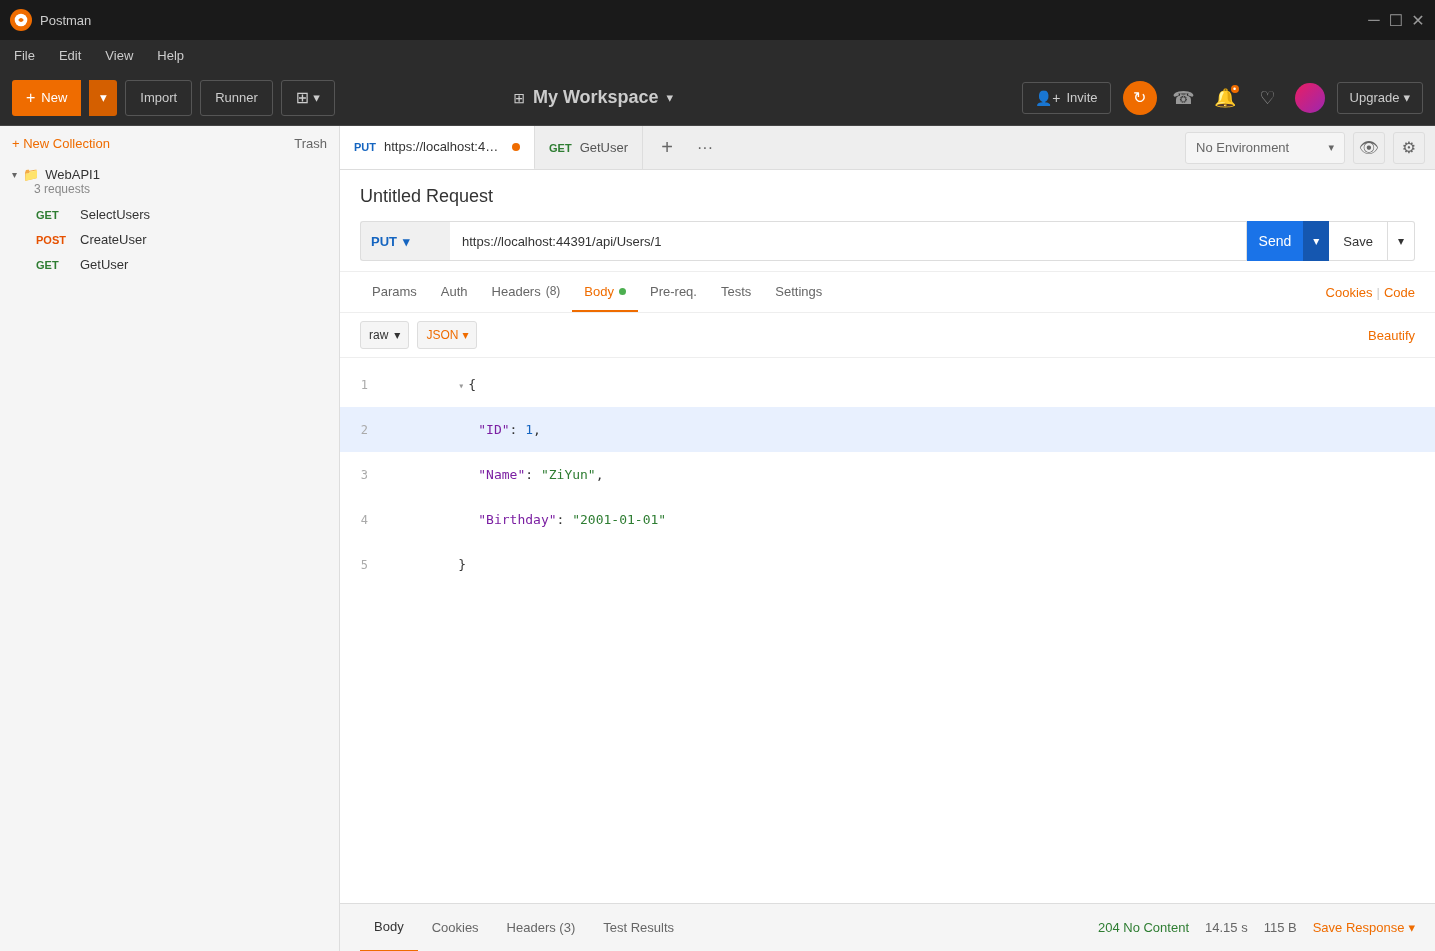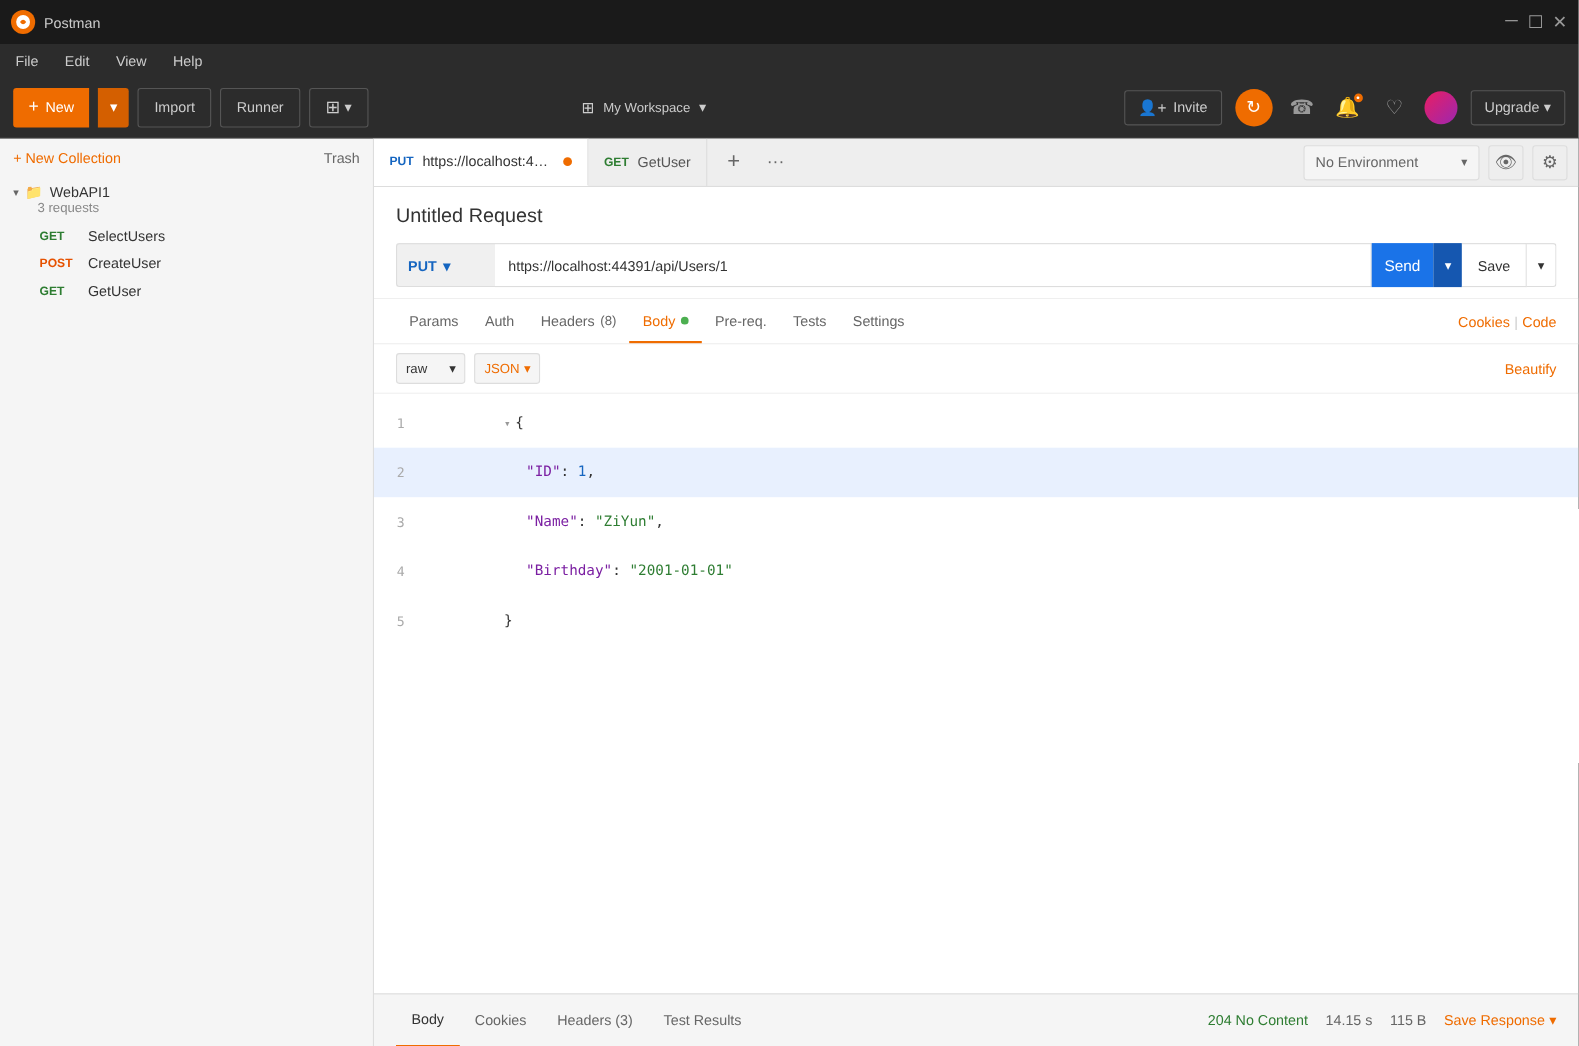--- a/index.html
+++ b/index.html
@@ -81,21 +81,21 @@
 
     
     .req-tabs { display: flex; align-items: center; border-bottom: 1px solid #eee; padding: 0 20px; background: white; }
     .req-tab { height: 40px; display: flex; align-items: center; padding: 0 12px; font-size: 13px; color: #666; cursor: pointer; border-bottom: 2px solid transparent; position: relative; gap: 5px; }
     .req-tab.active { color: #ef6c00; border-bottom: 2px solid #ef6c00; }
     .tab-badge { font-size: 12px; color: #666; }
     .tab-dot-green { width: 7px; height: 7px; border-radius: 50%; background: #4caf50; }
     .req-tab-right { margin-left: auto; display: flex; align-items: center; gap: 4px; }
     .req-tab-right a { color: #ef6c00; text-decoration: none; font-size: 13px; cursor: pointer; }
     .body-toolbar { display: flex; align-items: center; gap: 8px; padding: 8px 20px; border-bottom: 1px solid #eee; }
-    .format-select { height: 28px; background: #f5f5f5; border: 1px solid #ddd; padding: 0 8px; font-size: 12px; border-radius: 3px; cursor: pointer; display: flex; align-items: center; gap: 20px; }
+    .format-select { height: 28px; background: #f5f5f5; border: 1px solid #ddd; padding: 0 8px; font-size: 12px; border-radius: 3px; cursor: pointer; display: flex; align-items: center; gap: 6px; }
     .json-select { height: 28px; background: #f5f5f5; border: 1px solid #ddd; padding: 0 8px; font-size: 12px; border-radius: 3px; cursor: pointer; color: #ef6c00; display: flex; align-items: center; gap: 4px; }
     .beautify-btn { margin-left: auto; background: transparent; border: none; color: #ef6c00; font-size: 13px; cursor: pointer; }
 
     
     .code-editor { flex: 1; overflow: auto; font-family: 'Consolas', 'Monaco', monospace; font-size: 13px; background: white; padding: 4px 0; }
     .code-line { display: flex; align-items: center; min-height: 22px; }
     .code-line.highlighted { background: #e8f0fe; }
     .line-num { width: 40px; text-align: right; color: #aaa; font-size: 12px; padding-right: 12px; flex-shrink: 0; user-select: none; }
     .line-content { flex: 1; padding-right: 20px; white-space: pre; }
     .c-brace { color: #333; }
@@ -154,21 +154,21 @@
   </button>
   <button class="btn-new-arrow">▾</button>
   <button class="btn-toolbar">Import</button>
   <button class="btn-toolbar">Runner</button>
   <button class="btn-toolbar" style="display:flex;align-items:center;gap:4px;">
     <span style="font-size:16px;">⊞</span>
     <span>▾</span>
   </button>
   <div style="margin:0 auto; display:flex; align-items:center; gap:8px;">
     <span style="color:#ccc;font-size:14px;">⊞</span>
-    <span style="color:#ccc;font-size:12px;font-weight:400;">My Workspace</span>
+    <span style="color:#ccc;font-size:18px;font-weight:700;">My Workspace</span>
     <span style="color:#ccc;">▾</span>
   </div>
   <div class="toolbar-right">
     <button class="invite-btn">
       <span style="font-size:14px;">👤+</span>
       <span>Invite</span>
     </button>
     <div class="sync-btn">↻</div>
     <button class="icon-btn">☎</button>
     <button class="icon-btn" style="position:relative;">

